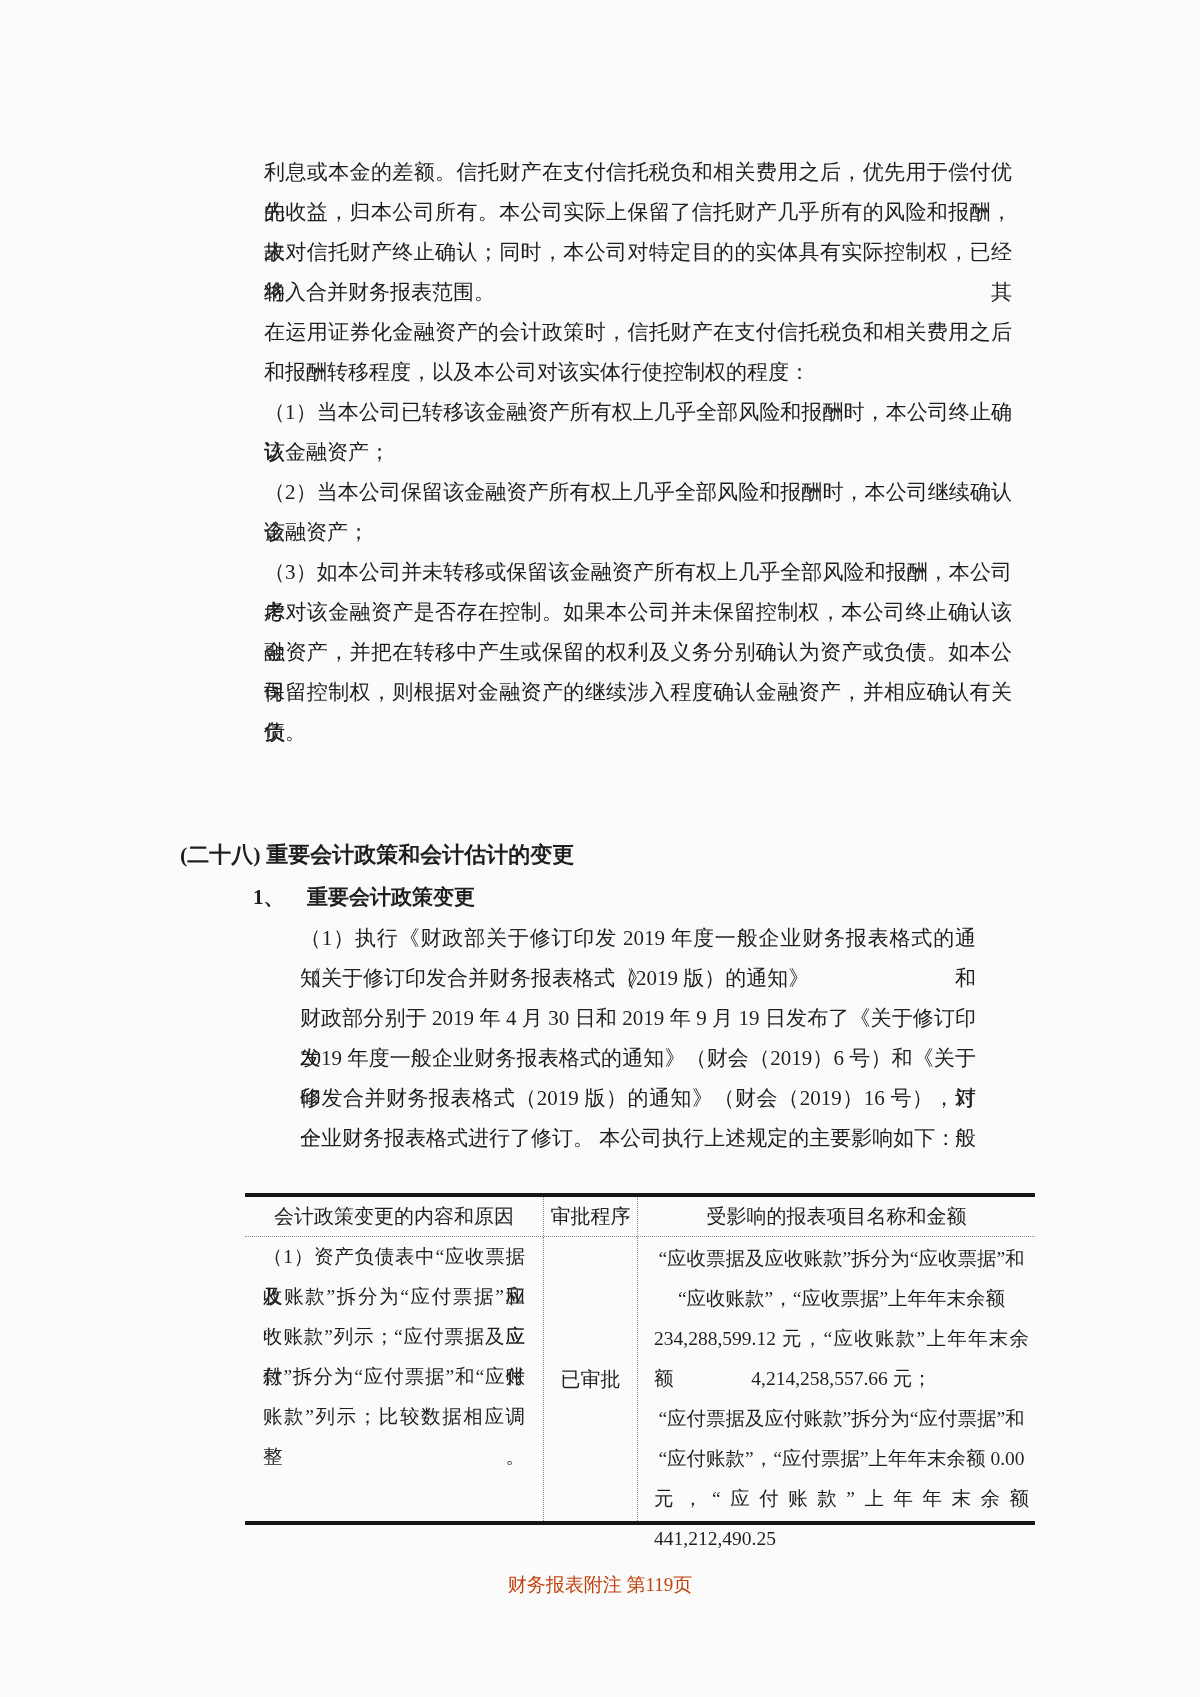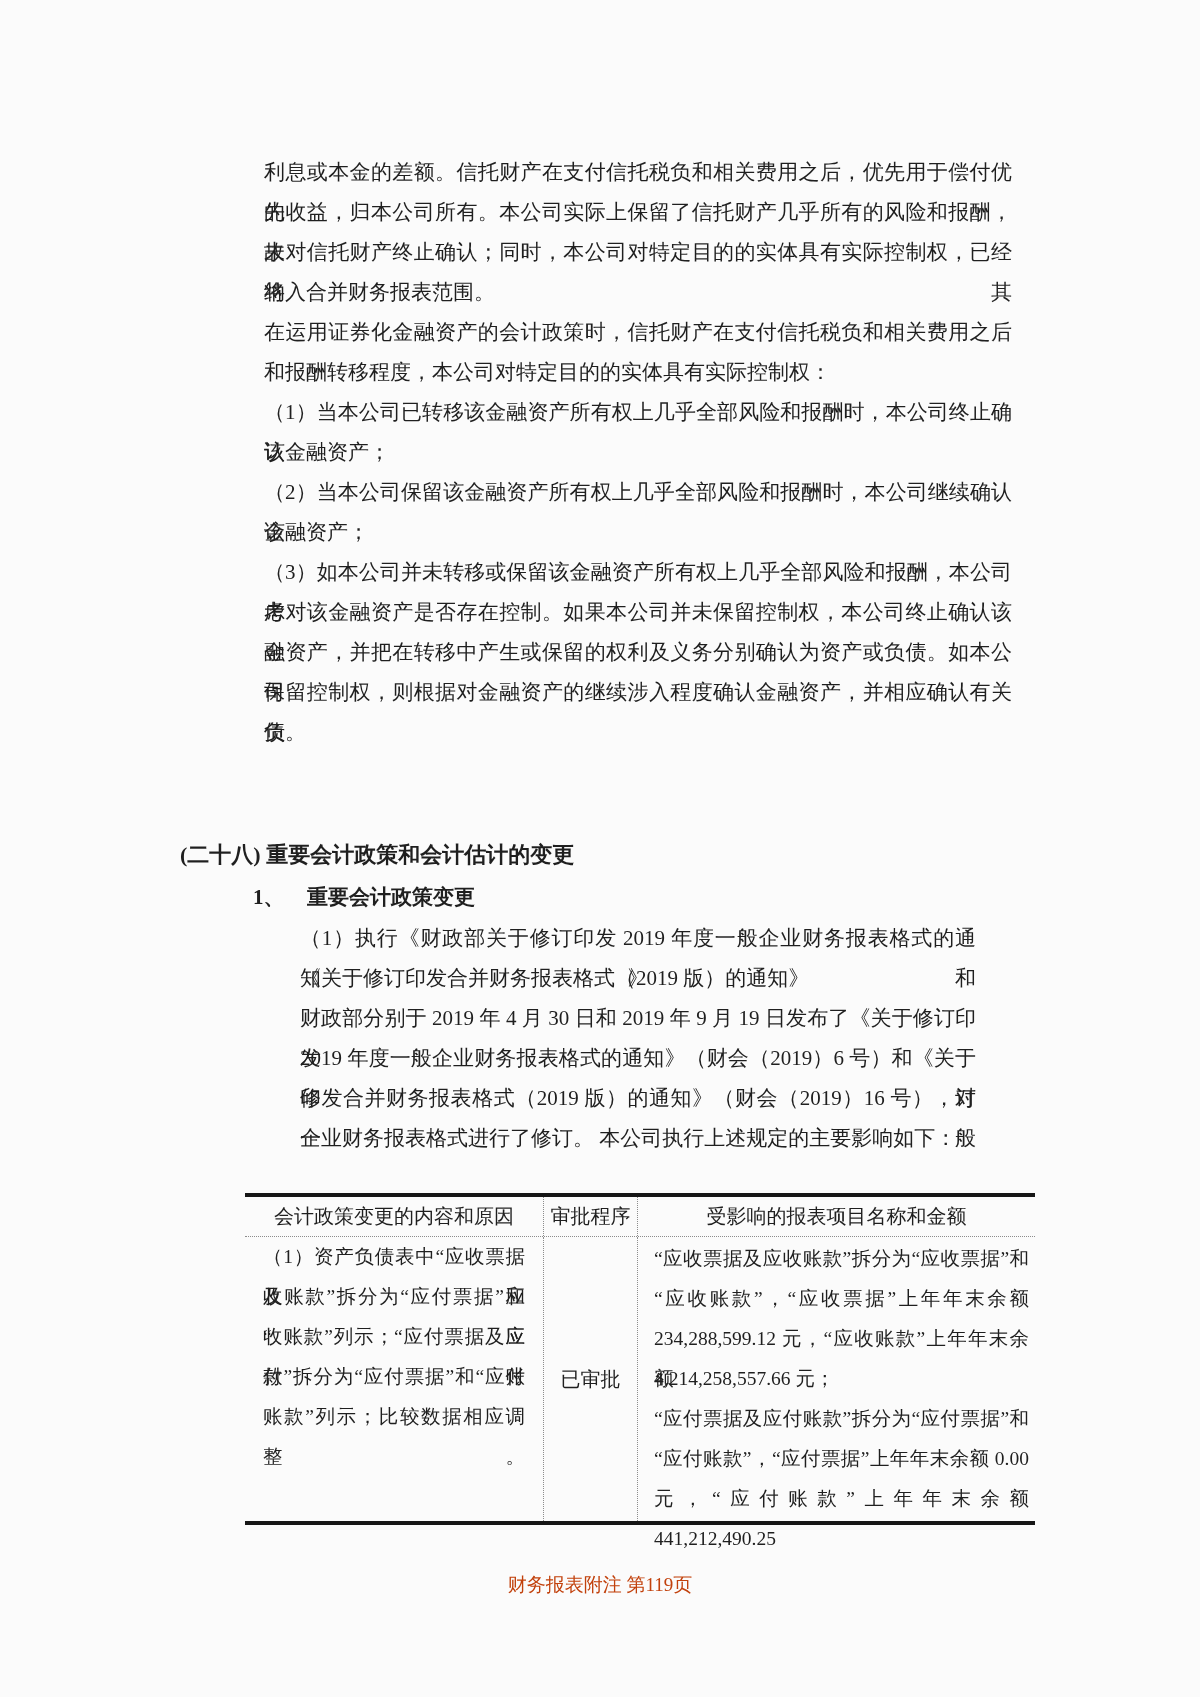--- a/index.html
+++ b/index.html
@@ -33,21 +33,21 @@
   }
   .t-row { display:flex; }
   .t-head { height:40px; border-bottom:1px dotted #8c8c8c; }
   .t-head .cell {
     display:flex; align-items:center; justify-content:center;
     font-size:20px;
   }
   .t-body { height:284px; }
   .cell-1 { width:298px; }
   .cell-2 { width:95px; border-left:1px dotted #8c8c8c; border-right:1px dotted #8c8c8c; }
-  .cell-3 { width:397px; }
+  .cell-3 { width:397px;align-items:center; }
   .t-body .cell-1 {
     display:flex; flex-direction:column; justify-content:flex-start;
     padding:0 18px;
   }
   .t-body .cell-2 {
     display:flex; align-items:center; justify-content:center;
     font-size:20px;
   }
   .t-body .cell-3 {
     display:flex; flex-direction:column; justify-content:center;
@@ -64,21 +64,21 @@
 <body>
 
 <div class="page">
 
   <div class="body-block">
     <div class="ln j">利息或本金的差额。信托财产在支付信托税负和相关费用之后，优先用于偿付优先</div>
     <div class="ln j">的收益，归本公司所有。本公司实际上保留了信托财产几乎所有的风险和报酬，故</div>
     <div class="ln j">未对信托财产终止确认；同时，本公司对特定目的的实体具有实际控制权，已经将其</div>
     <div class="ln">纳入合并财务报表范围。</div>
     <div class="ln j">在运用证券化金融资产的会计政策时，信托财产在支付信托税负和相关费用之后</div>
-    <div class="ln">和报酬转移程度，本公司对特定目的的实体具有实际控制权：</div>
+    <div class="ln">和报酬转移程度，以及本公司对该实体行使控制权的程度：</div>
     <div class="ln j">（1）当本公司已转移该金融资产所有权上几乎全部风险和报酬时，本公司终止确认</div>
     <div class="ln">该金融资产；</div>
     <div class="ln j">（2）当本公司保留该金融资产所有权上几乎全部风险和报酬时，本公司继续确认该</div>
     <div class="ln">金融资产；</div>
     <div class="ln j">（3）如本公司并未转移或保留该金融资产所有权上几乎全部风险和报酬，本公司考</div>
     <div class="ln j">虑对该金融资产是否存在控制。如果本公司并未保留控制权，本公司终止确认该金</div>
     <div class="ln j">融资产，并把在转移中产生或保留的权利及义务分别确认为资产或负债。如本公司</div>
     <div class="ln j">保留控制权，则根据对金融资产的继续涉入程度确认金融资产，并相应确认有关负</div>
     <div class="ln">债。</div>
   </div>

